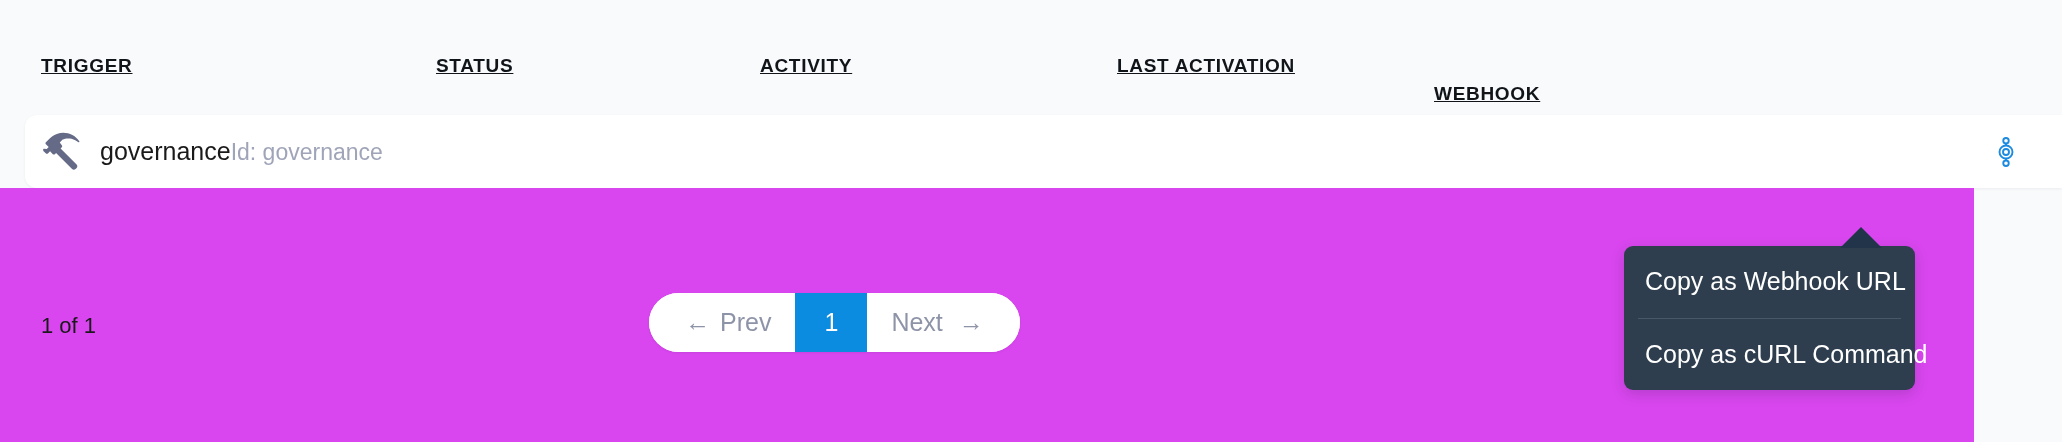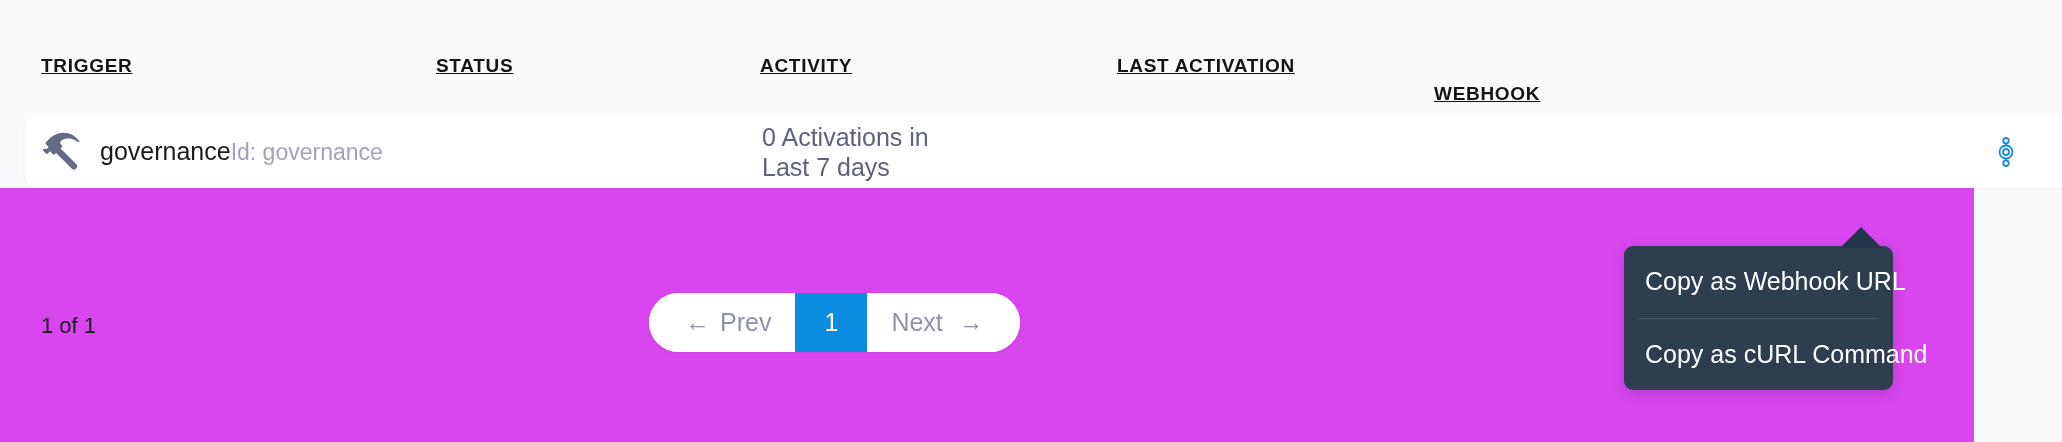--- a/index.html
+++ b/index.html
@@ -216,21 +216,21 @@
     color: #ffffff;
   }
 
   .arrow-glyph { font-size: 25px; line-height: 1; }
 
   
   .dropdown {
     position: absolute;
     left: 1624px;
     top: 246px;
-    width: 269px;
+    width: 291px;
     background: #2e3e4e;
     border-radius: 9px;
     z-index: 30;
     box-shadow: 0 4px 14px rgba(16, 24, 40, 0.18);
   }
 
   .dropdown-arrow {
     position: absolute;
     left: 1840px;
     top: 227px;
@@ -274,24 +274,20 @@
     <svg class="hammer-icon" viewBox="0 0 24 24" fill="currentColor">
       <path d="M2.4 10.3c-.35.35-.35.92 0 1.27l1.1 1.1c.35.35.92.35 1.27 0l1.0-1.0 1.45 1.45c.3.3.78.3 1.08 0l.62-.62 8.35 8.35c.5.5 1.3.5 1.8 0l.55-.55c.5-.5.5-1.3 0-1.8l-8.35-8.35.62-.62c.3-.3.3-.78 0-1.08L10.84 6.99l1.52-1.52c1.05-.4 2.84-.85 4.6-.32 1.4.42 2.6 1.1 3.6 1.74.3.2.68-.17.46-.47-.82-1.1-2.0-2.4-3.6-3.25C14.9 1.9 12.2 1.5 9.3 2.6 7.6 3.25 6.2 4.3 5.2 5.3l-1.6 1.6c-.3.3-.3.78 0 1.08l1.45 1.45-1.0 1.0-1.65-.13z"></path>
     </svg>
     <div class="trigger-text">
       <div class="trigger-name">governance</div>
       <div class="trigger-id">Id: governance</div>
     </div>
   </div>
 
 
-  <div class="cell cell-activity">
-    <div class="activity-line">0 Activations in</div>
-    <div class="activity-line">Last 7 days</div>
-  </div>
 
   <div class="cell cell-lastact"></div>
 
   <div class="cell cell-webhook">
     <svg class="webhook-icon" viewBox="0 0 20 24" fill="none" stroke="currentColor" stroke-width="1.5">
       <circle cx="10" cy="3" r="2.2"></circle>
       <circle cx="10" cy="21" r="2.2"></circle>
       <circle cx="10" cy="12" r="5.2"></circle>
       <circle cx="10" cy="12" r="2.4"></circle>
       <line x1="10" y1="5.2" x2="10" y2="6.8"></line>

